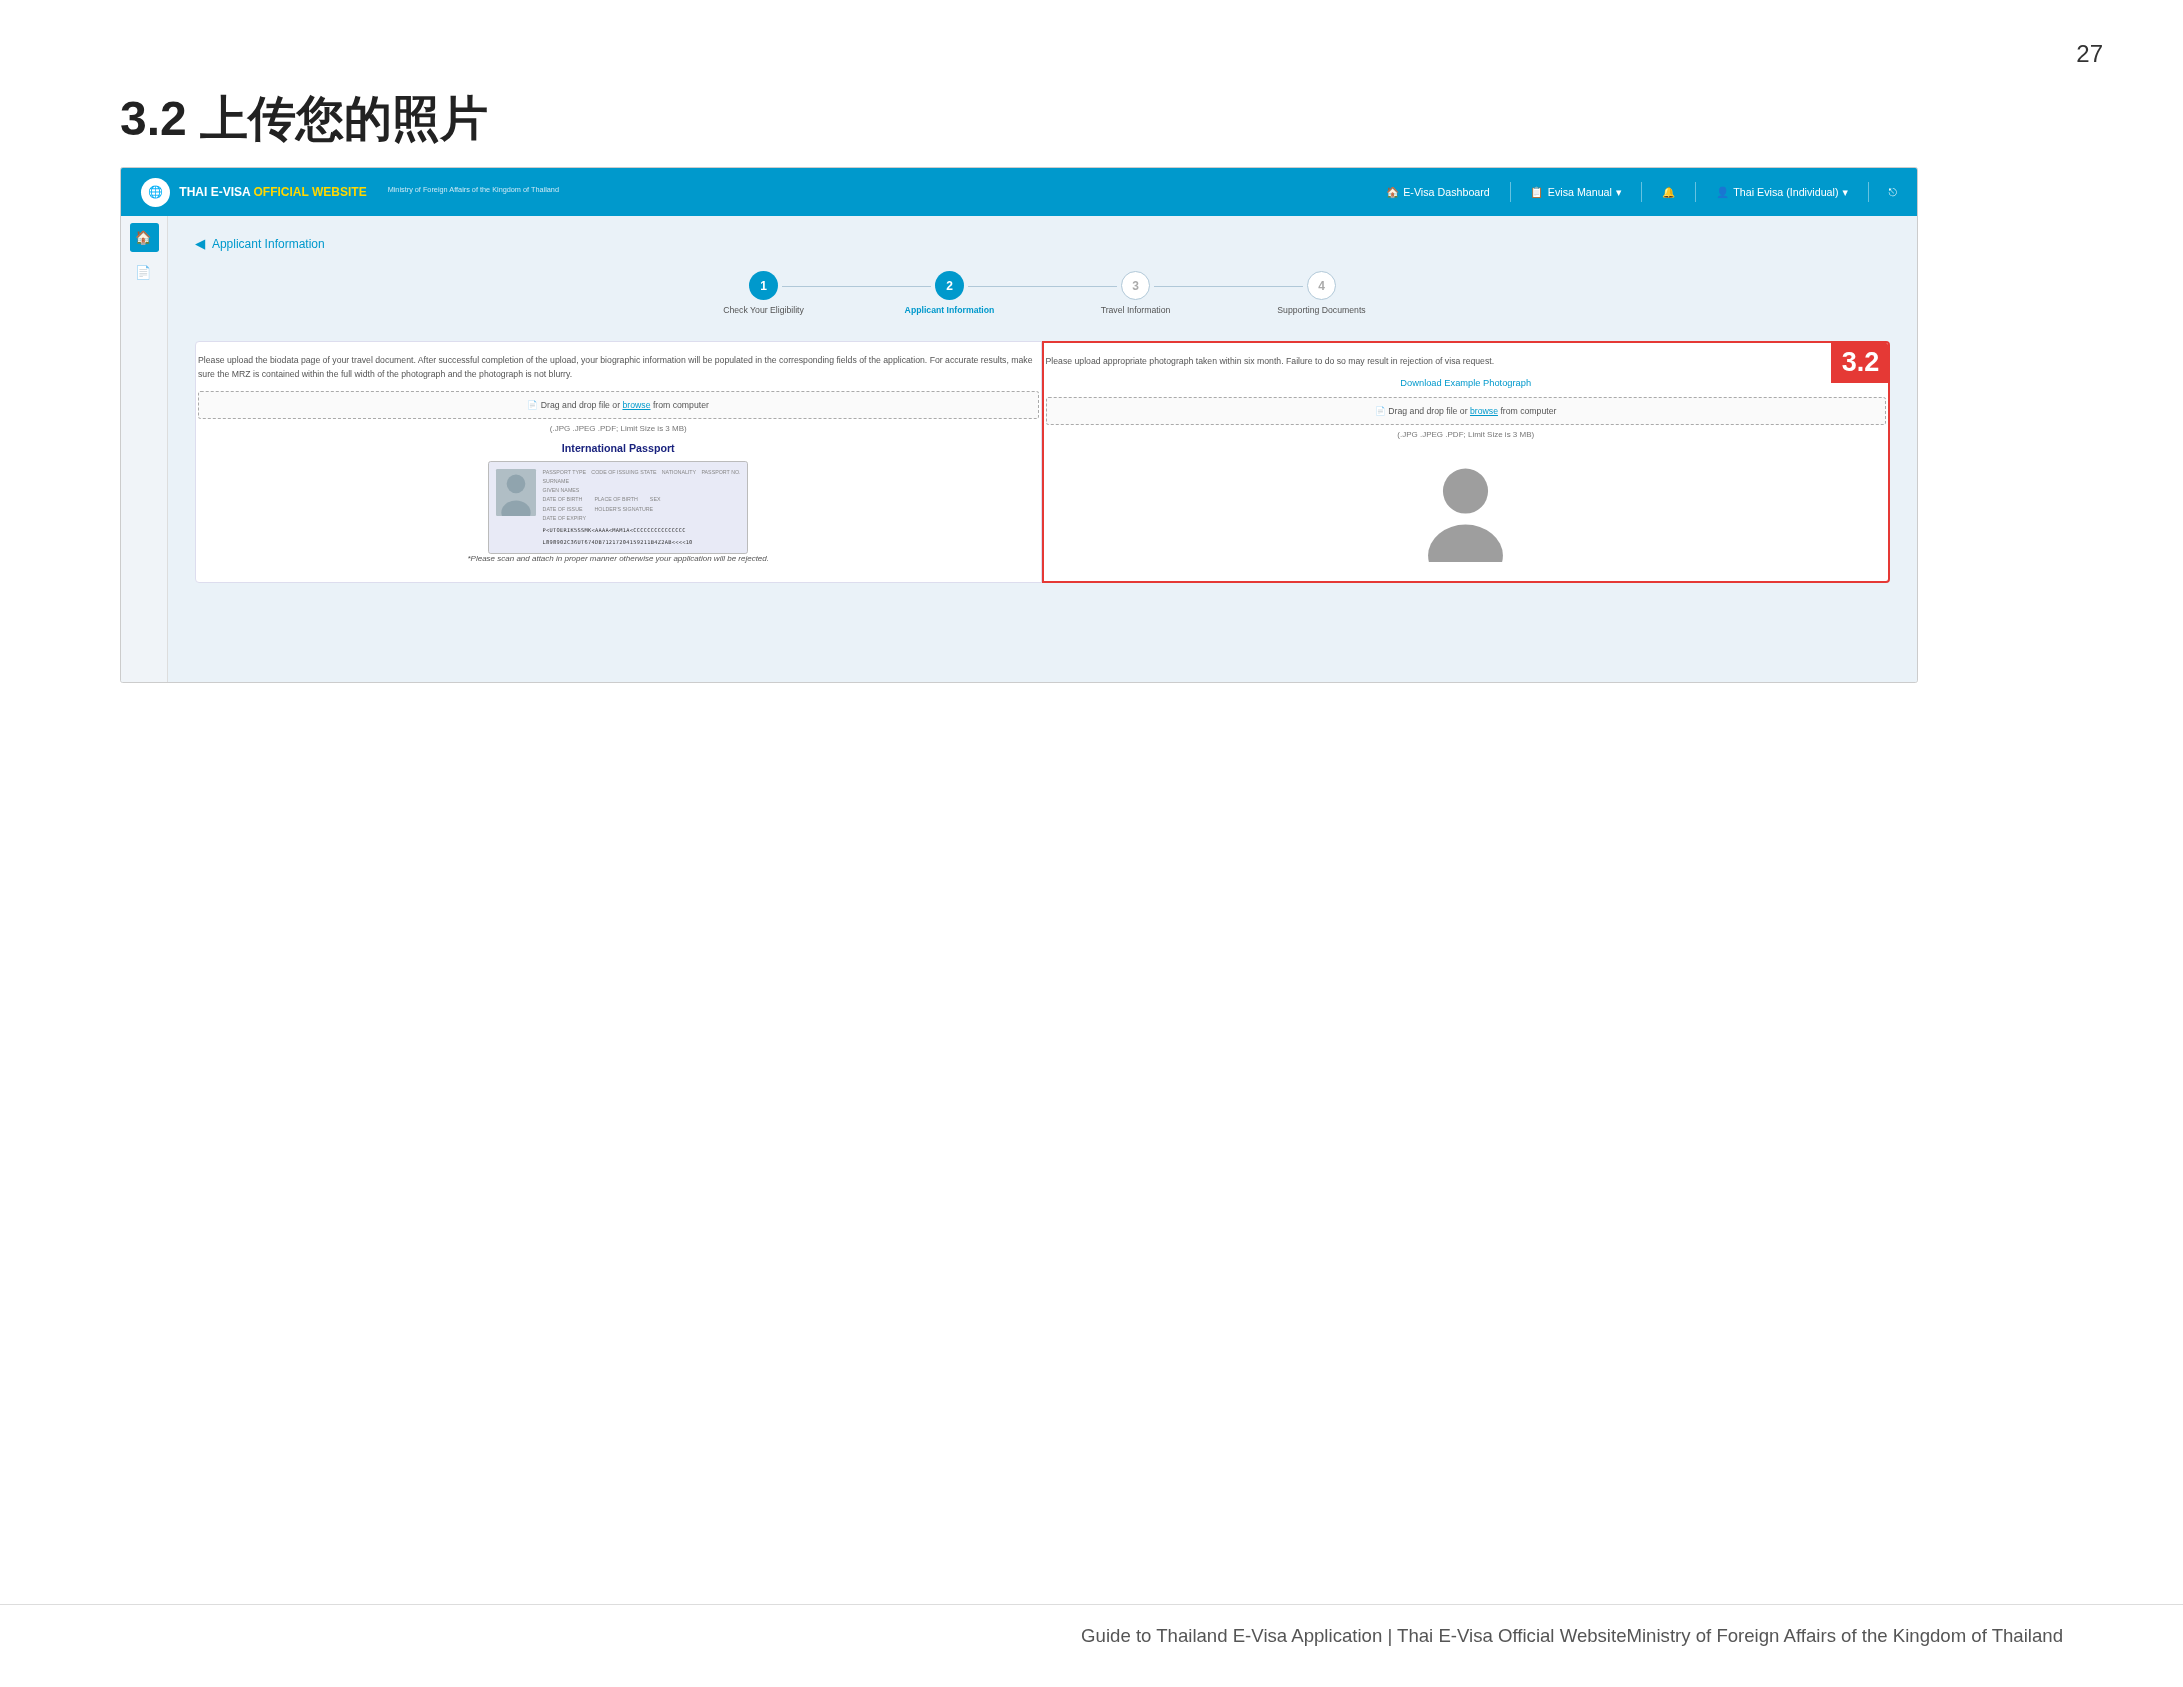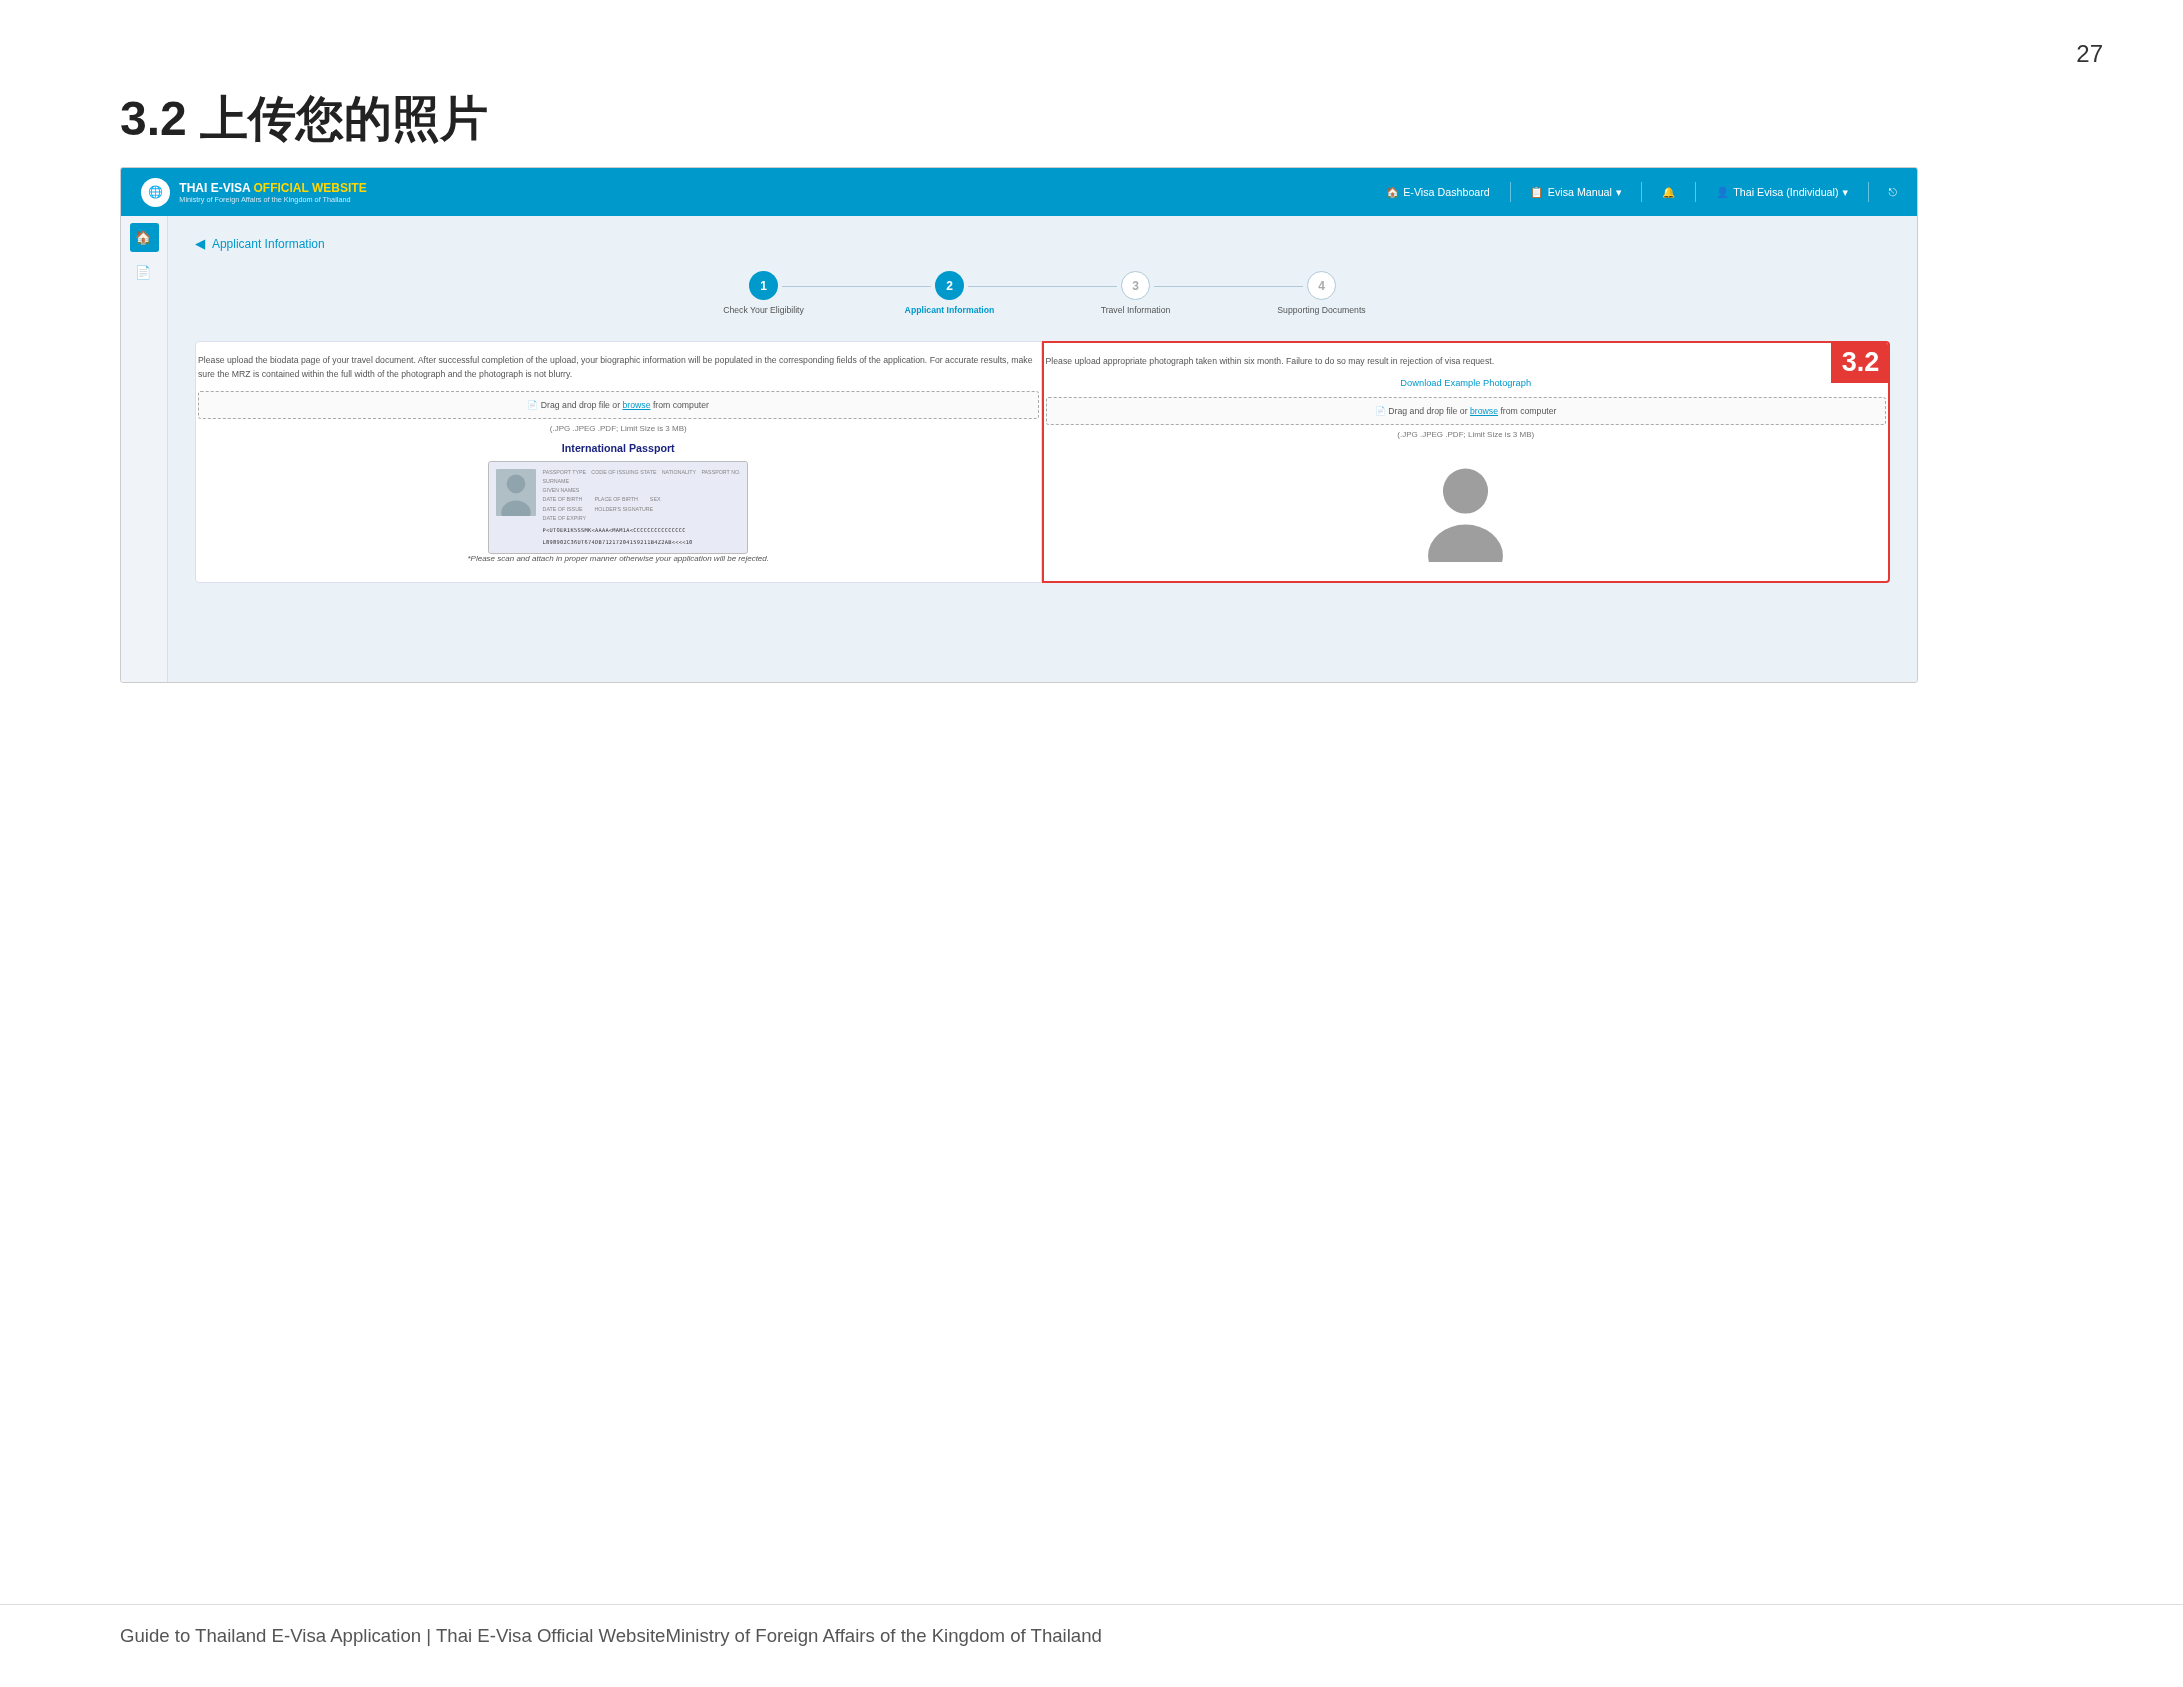--- a/index.html
+++ b/index.html
@@ -65,21 +65,21 @@
       display: flex;
       align-items: center;
       justify-content: center;
       font-size: 12px;
       color: #0099cc;
       font-weight: bold;
     }
 
     .nav-title-block {
       display: flex;
-      flex-direction: column;
+      gap: 21px;
     }
 
     .nav-title-main {
       color: #fff;
       font-size: 12px;
       font-weight: bold;
     }
 
     .nav-title-main .official {
       color: #ffd700;
@@ -413,21 +413,21 @@
       z-index: 10;
     }
 
     
     .page-footer {
       position: absolute;
       bottom: 40px;
       left: 0;
       right: 0;
       display: flex;
-      justify-content: flex-start;
+      justify-content: flex-end;
       padding: 0 120px;
       font-size: 18.6px;
       color: #555;
       border-top: 0.7px solid #ddd;
       padding-top: 20px;
     }
   </style>
 </head>
 <body>
 

